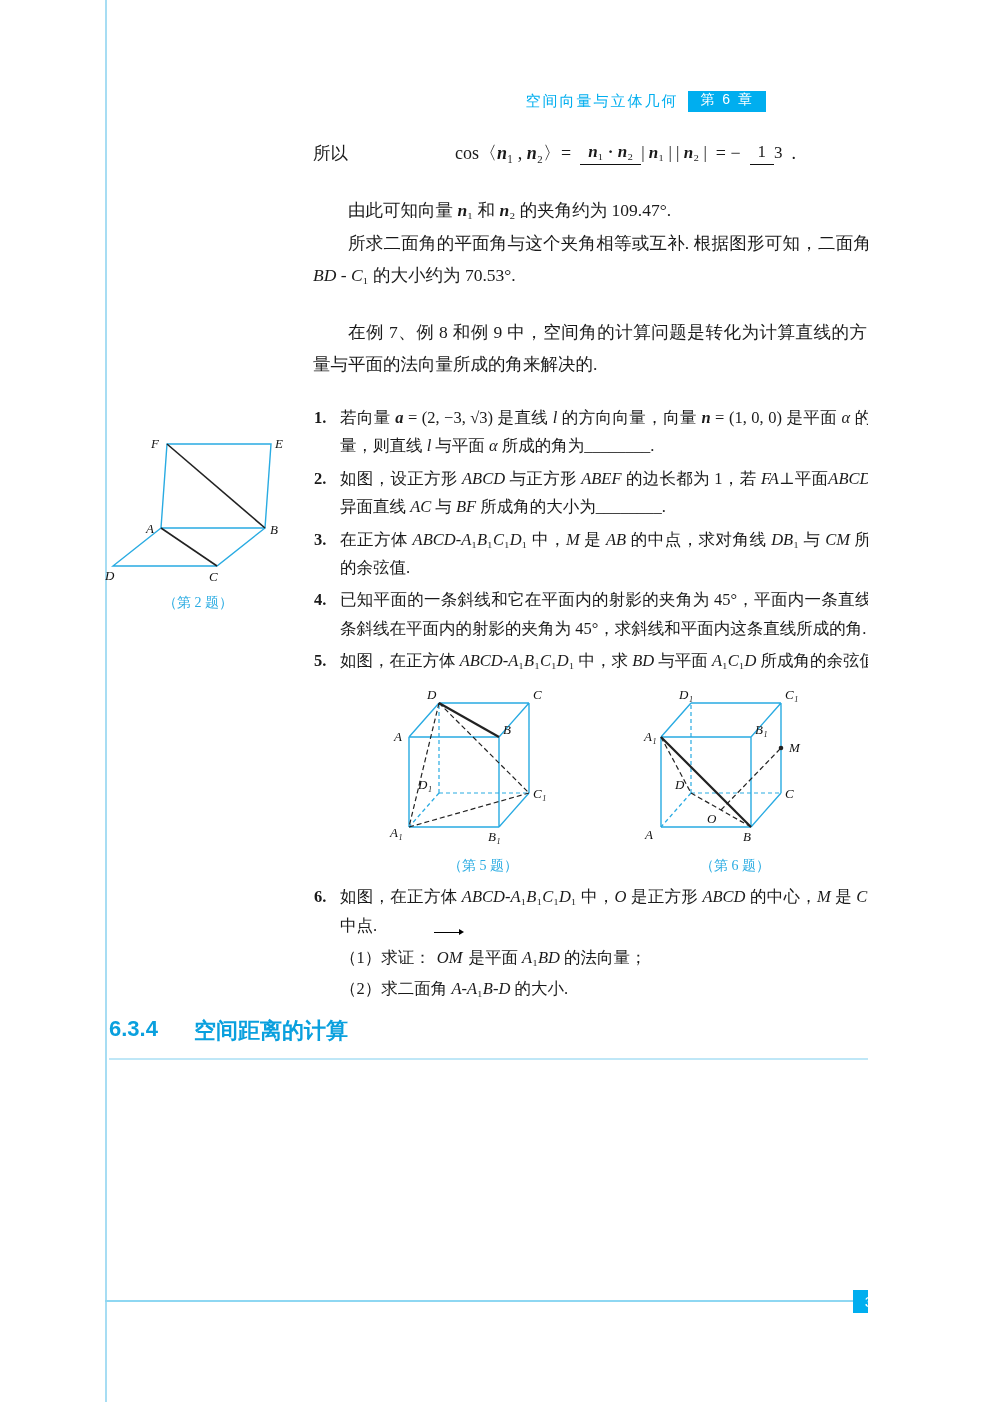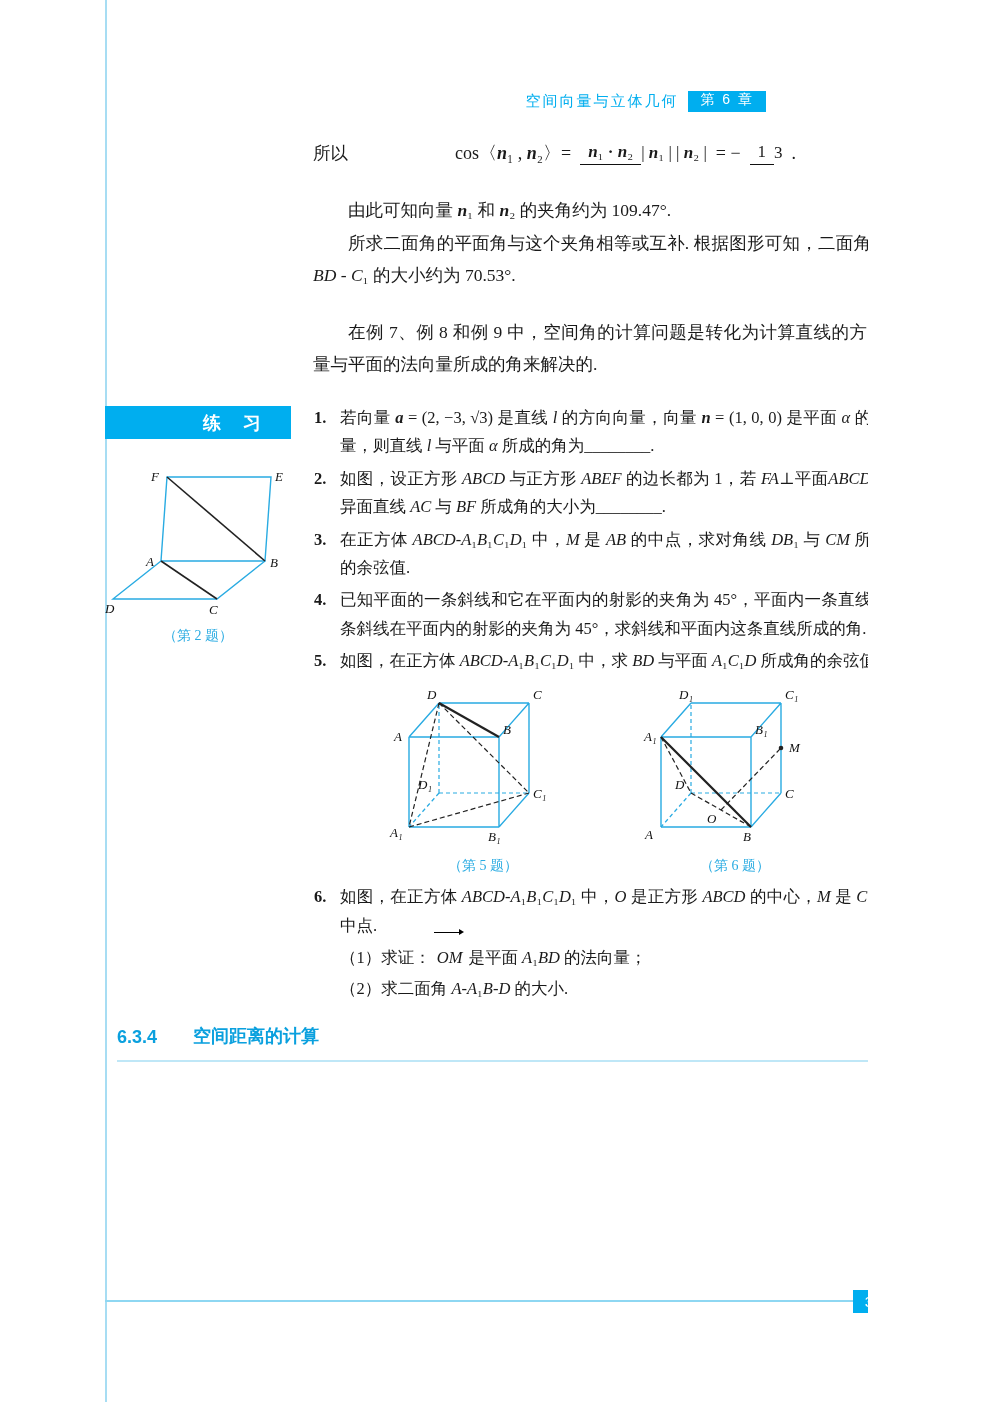--- a/index.html
+++ b/index.html
@@ -41,22 +41,22 @@
   .fig-label text{font-family:"Liberation Serif","DejaVu Serif",serif;font-style:italic;font-size:13px;fill:#111;}
 
   
   .vec{position:relative;font-style:italic;padding:16px 3px;margin:0 3px;}
   .vec::before{content:"";position:absolute;left:0;right:4px;top:0;border-top:1.2px solid #000;}
   .vec::after{content:"";position:absolute;right:-2px;top:-3px;width:0;height:0;
               border:3px solid transparent;border-left:5px solid #000;}
 
   
   .distance-section{position:absolute;left:105px;top:1012px;width:792px;}
-  .section-heading{margin:12px;display:flex;align-items:flex-end;gap:36px;color:#0aa0de;
-                   font-family:"Liberation Sans",sans-serif;font-size:18px;font-weight:bold;
+  .section-heading{margin:4px;display:flex;align-items:flex-start;gap:36px;color:#0aa0de;
+                   font-family:"Liberation Sans",sans-serif;font-size:22px;font-weight:bold;
                    padding-bottom:12px;border-bottom:2px solid #bfe7f7;}
   .distance-body{margin-left:208px;margin-top:24px;width:584px;}
   .distance-body .para{line-height:1.8;}
 
   
   .bottom-rule{position:absolute;left:105px;top:1300px;width:790px;height:2px;background:#8ed7f2;}
   .page-num{position:absolute;left:853px;top:1290px;width:40px;height:23px;background:#00aeef;color:#fff;
             font-family:"Liberation Sans",sans-serif;font-size:15px;display:flex;align-items:center;justify-content:center;}
 </style>
 </head>
@@ -87,21 +87,20 @@
         <span>.</span>
       </span>
     </div>
     <p class="para indent">由此可知向量 <b><i>n</i></b>₁ 和 <b><i>n</i></b>₂ 的夹角约为 109.47°.</p>
     <p class="para indent">所求二面角的平面角与这个夹角相等或互补. 根据图形可知，二面角 <i>A</i>₁ - <i>BD</i> - <i>C</i>₁ 的大小约为 70.53°.</p>
     <p class="para indent gap-top">在例 7、例 8 和例 9 中，空间角的计算问题是转化为计算直线的方向向量与平面的法向量所成的角来解决的.</p>
   </section>
 
   <section class="exercise-section">
     <aside class="sidebar">
-      <div class="exercise-box">练　习</div>
 
       <svg width="186" height="158" viewBox="0 0 186 158">
         <g stroke="#29abe2" stroke-width="1.4" fill="none">
           <path d="M62 16 L166 16 L160 100 L56 100 Z"></path>
           <path d="M56 100 L8 138 L112 138 L160 100"></path>
         </g>
         <g stroke="#222" stroke-width="1.6" fill="none">
           <path d="M62 16 L160 100"></path>
           <path d="M56 100 L112 138"></path>
         </g>

